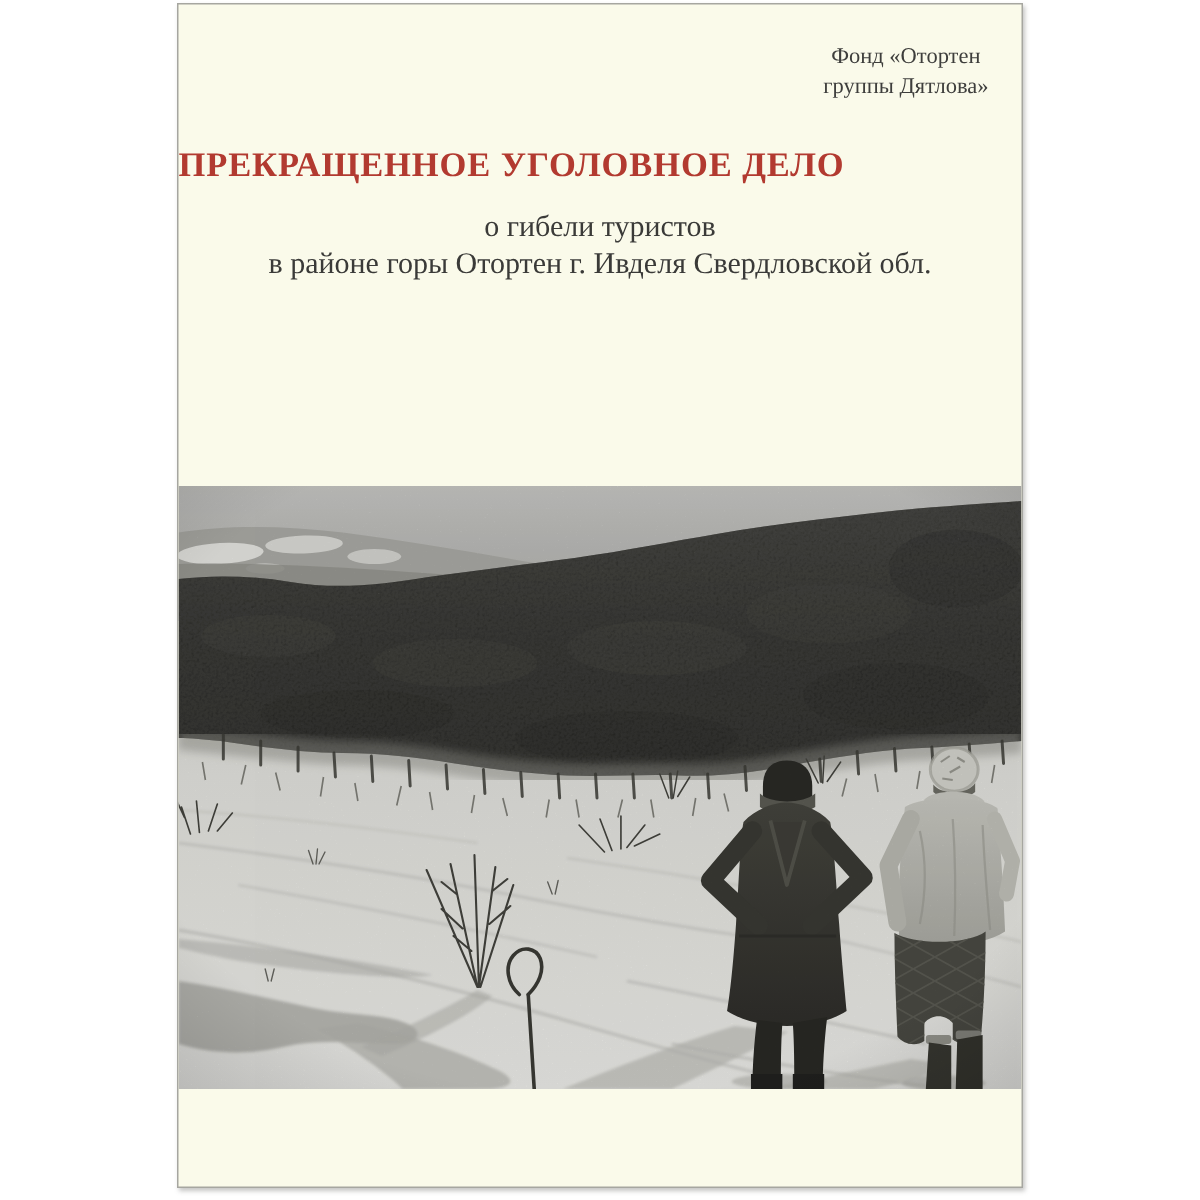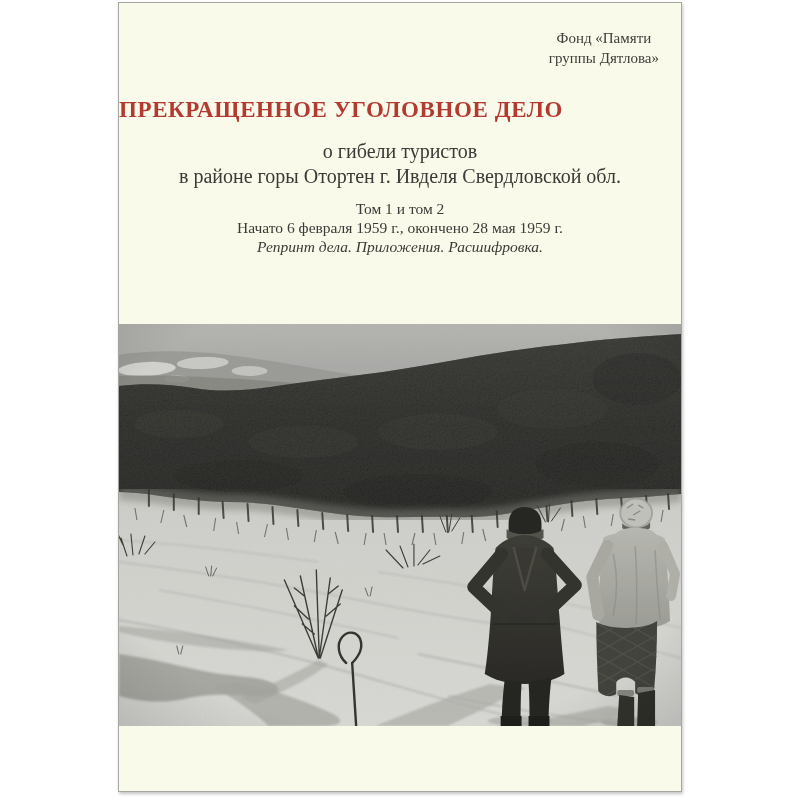--- a/index.html
+++ b/index.html
@@ -34,36 +34,31 @@
     position:absolute;left:0;top:321px;width:562px;height:402px;overflow:hidden;
   }
   .photo svg{display:block;width:100%;height:100%;}
 </style>
 </head>
 <body>
 
 <div class="cover">
 
   <div class="publisher">
-    <div>Фонд «Памяти</div>
+    <div>Фонд «Отортен</div>
     <div>группы Дятлова»</div>
   </div>
 
   <h1 class="title">ПРЕКРАЩЕННОЕ УГОЛОВНОЕ ДЕЛО</h1>
 
   <div class="subtitle">
     <div>о гибели туристов</div>
     <div>в районе горы Отортен г. Ивделя Свердловской обл.</div>
   </div>
 
-  <div class="details">
-    <div>Том 1 и том 2</div>
-    <div>Начато 6 февраля 1959 г., окончено 28 мая 1959 г.</div>
-    <div class="note">Репринт дела. Приложения. Расшифровка.</div>
-  </div>
 
   <div class="photo" role="img" aria-label="Black-and-white photograph: two skiers seen from behind standing in wind-sculpted snow, looking over a dark forested valley toward distant snowy hills; an upturned ski pole and bare twigs stick out of the snow">
     <svg viewBox="0 0 564 402" preserveAspectRatio="none">
       <defs>
         <linearGradient id="skyG" x1="0" y1="0" x2="0" y2="1">
           <stop offset="0" stop-color="#c9c9c6"></stop>
             <stop offset="1" stop-color="#b2b2af"></stop>
         </linearGradient>
         <linearGradient id="snowG" x1="0" y1="0" x2="0" y2="1">
           <stop offset="0" stop-color="#d2d2cd"></stop>

